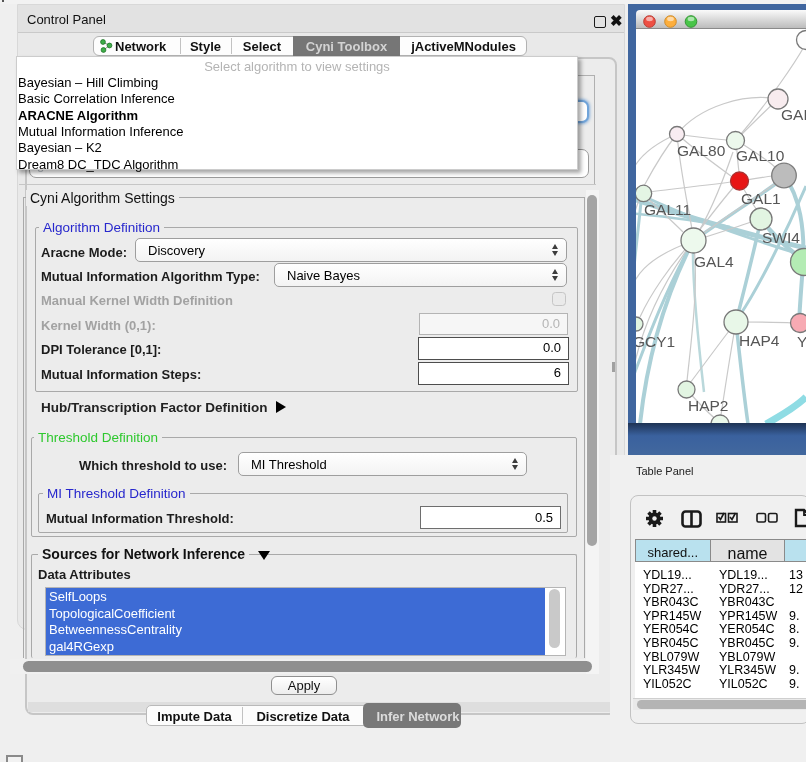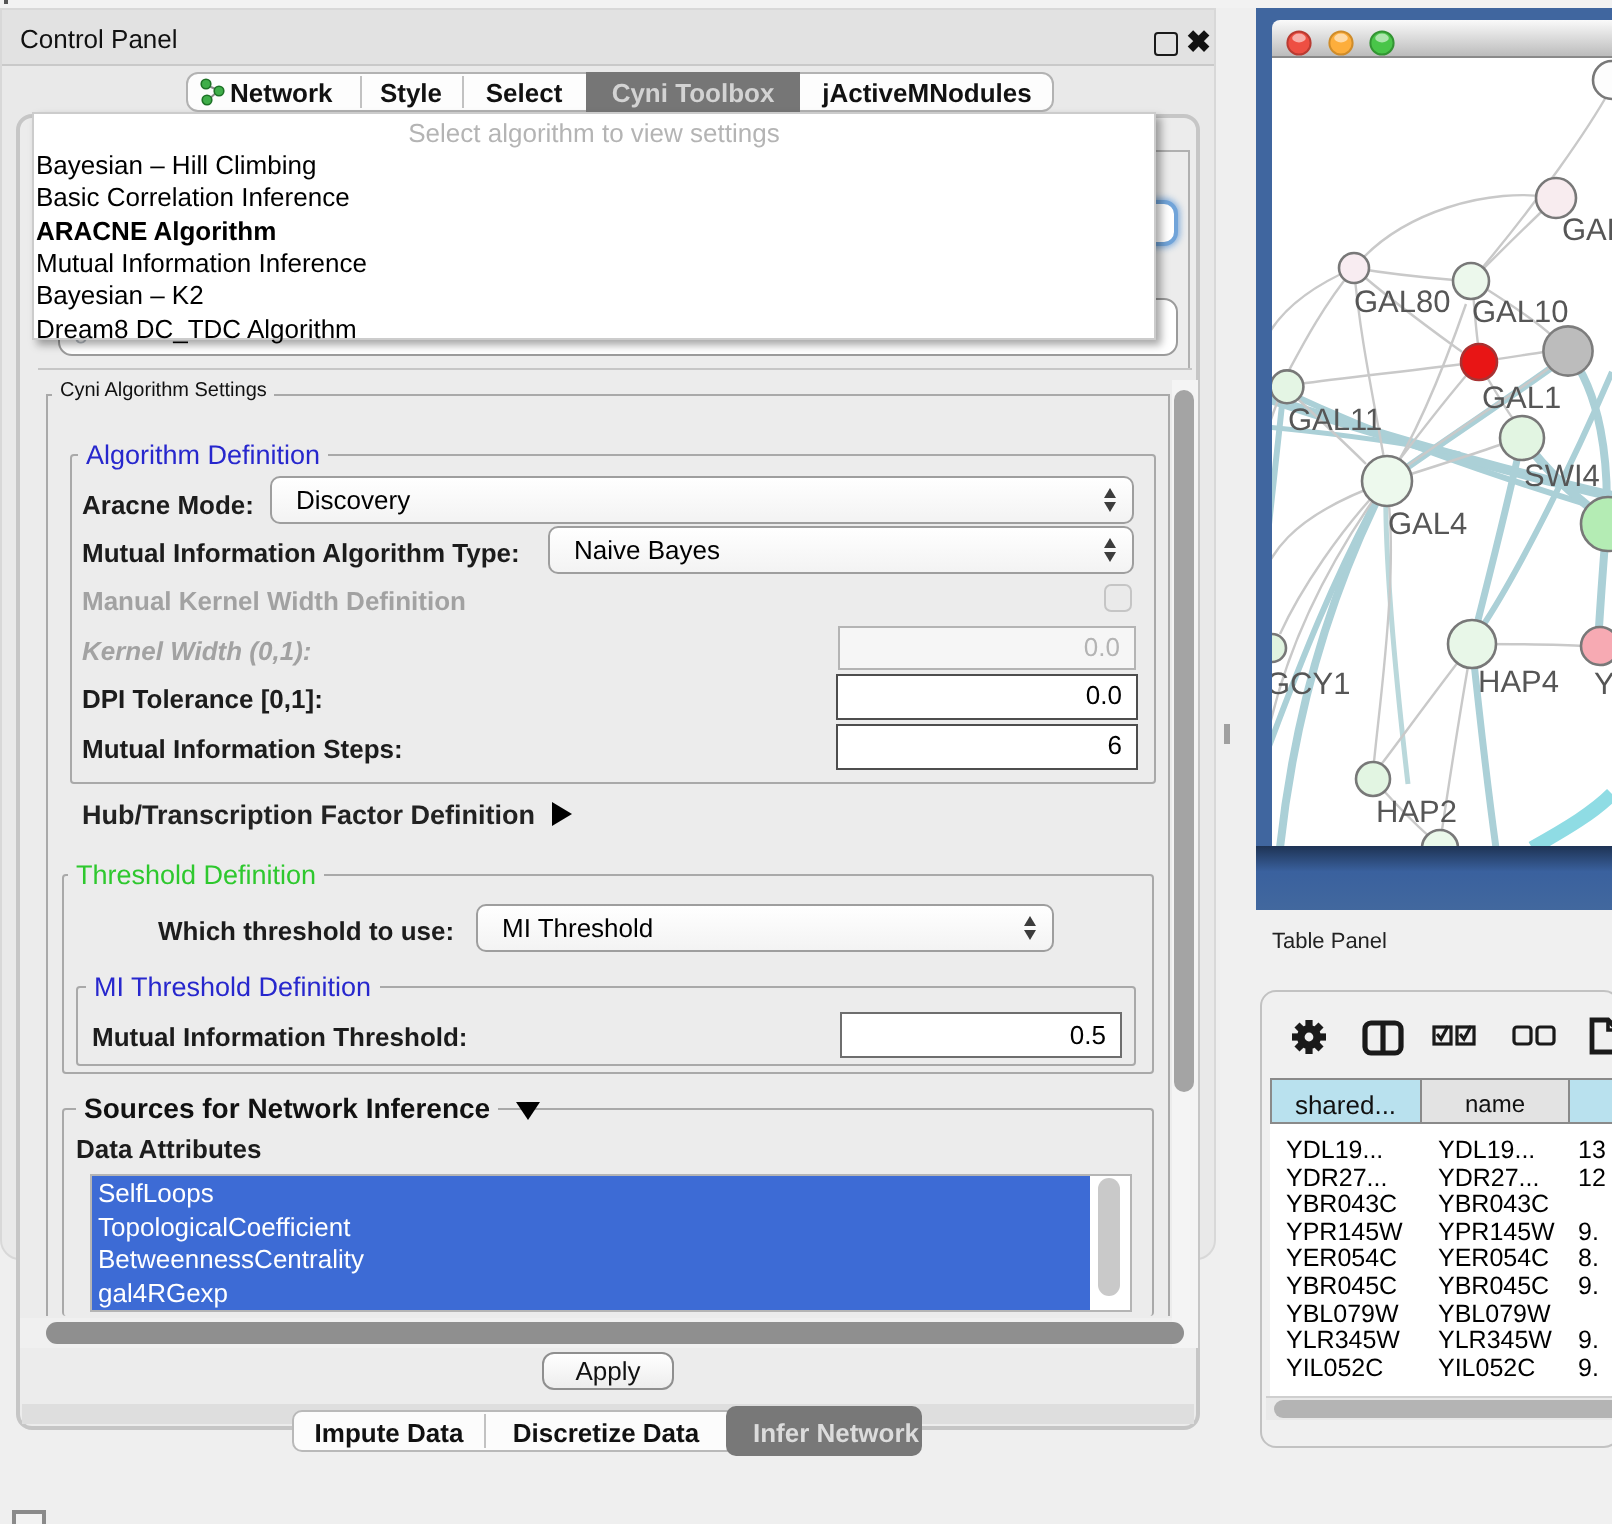--- a/index.html
+++ b/index.html
@@ -15,21 +15,21 @@
   .spin:after { content:""; position:absolute; left:1px; bottom:1px; border-left:3.5px solid transparent; border-right:3.5px solid transparent; border-top:5px solid #3c3c3c; }
   .gbox { position:absolute; border:1px solid #a9a9a9; border-radius:2px; }
   .gtitle { position:absolute; background:#ececec; padding:0 4px; font-size:13.5px; white-space:nowrap; }
 </style>
 </head>
 <body>
 
 <div class="abs" style="left:0;top:0;width:806px;height:4px;background:#f2f2f2;"></div>
 <div class="abs" style="left:2px;top:0;width:2px;height:2px;background:#555;"></div>
 
-<div class="abs" id="cp" style="left:0;top:4px;width:608px;height:626px;background:#e9e9e9;border:1px solid #d8d8d8;border-radius:0 0 10px 10px;">
+<div class="abs" id="cp" style="left:17px;top:4px;width:608px;height:626px;background:#e9e9e9;border:1px solid #d8d8d8;border-radius:0 0 10px 10px;">
 
   <div class="abs" style="left:0;top:0;width:606px;height:28px;background:#e2e2e2;border-bottom:1px solid #c9c9c9;"></div>
   <div class="abs" style="left:9px;top:7px;font-size:13px;color:#111;">Control Panel</div>
   <div class="abs" style="left:576px;top:10.5px;width:12px;height:12px;border:1.8px solid #1a1a1a;border-radius:2px;"></div>
   <div class="abs" style="left:592px;top:7px;font-size:15px;font-weight:bold;color:#111;">✖</div>
 
   <div class="abs" style="left:7px;top:52px;width:592px;height:658px;border:2px solid #c6c6c6;border-radius:8px;background:#ececec;"></div>
   <div class="abs" style="left:10px;top:697px;width:586px;height:10px;background:#dedede;"></div>
 </div>
 
@@ -51,38 +51,38 @@
   <circle cx="9.5" cy="6.5" r="2.4" fill="#3fae49" stroke="#1d7226" stroke-width="0.8"></circle>
   <circle cx="3.5" cy="11" r="2.4" fill="#3fae49" stroke="#1d7226" stroke-width="0.8"></circle>
 </svg>
 <div class="abs" style="left:115px;top:39px;font-size:13px;font-weight:600;color:#111;">Network</div>
 <div class="abs" style="left:180px;top:39px;width:51px;text-align:center;font-size:13px;font-weight:600;color:#111;">Style</div>
 <div class="abs" style="left:231px;top:39px;width:62px;text-align:center;font-size:13px;font-weight:600;color:#111;">Select</div>
 <div class="abs" style="left:293px;top:39px;width:107px;text-align:center;font-size:13px;font-weight:600;color:#d3d3d3;">Cyni Toolbox</div>
 <div class="abs" style="left:400px;top:39px;width:127px;text-align:center;font-size:13px;font-weight:600;color:#111;">jActiveMNodules</div>
 
 <div class="abs" style="left:23px;top:197px;width:562px;height:461px;border:1px solid #a9a9a9;border-bottom:none;"></div>
-<div class="gtitle" style="left:26px;top:190px;color:#111;font-size:10px;">Cyni Algorithm Settings</div>
+<div class="gtitle" style="left:26px;top:190px;color:#111;font-size:14px;">Cyni Algorithm Settings</div>
 
 <div class="gbox" style="left:35px;top:227px;width:543px;height:165px;"></div>
 <div class="gtitle" style="left:39px;top:220px;color:#2727cd;">Algorithm Definition</div>
 
 <div class="lbl" style="left:41px;top:245px;">Aracne Mode:</div>
 <div class="combo" style="left:135px;top:238px;width:432px;height:24px;">
     <span class="ctx">Discovery</span>
     <span class="spin"></span>
   </div>
 <div class="lbl" style="left:41px;top:269px;">Mutual Information Algorithm Type:</div>
 <div class="combo" style="left:274px;top:263px;width:293px;height:24px;">
     <span class="ctx">Naive Bayes</span>
     <span class="spin"></span>
   </div>
 <div class="lbl dis" style="left:41px;top:293px;">Manual Kernel Width Definition</div>
 <div class="abs" style="left:552px;top:292px;width:14px;height:14px;background:#eaeaea;border:1px solid #c5c5c5;border-radius:3.5px;"></div>
-<div class="lbl dis" style="left:41px;top:318px;font-style:italic;">Kernel Width (0,1):</div>
+<div class="lbl dis" style="left:41px;top:318px;">Kernel Width (0,1):</div>
 <div class="fld" style="left:419px;top:313px;width:149px;height:22px;background:#f6f6f6;border:1px solid #b4b4b4;color:#b4b4b4;line-height:20px;">0.0</div>
 <div class="lbl" style="left:41px;top:342px;">DPI Tolerance [0,1]:</div>
 <div class="fld" style="left:418px;top:337px;width:151px;height:23px;border:1.8px solid #4d4d4d;line-height:20px;">0.0</div>
 <div class="lbl" style="left:41px;top:367px;">Mutual Information Steps:</div>
 <div class="fld" style="left:418px;top:362px;width:151px;height:23px;border:1.8px solid #4d4d4d;line-height:20px;">6</div>
 
 <div class="abs" style="left:41px;top:400px;font-size:13.5px;font-weight:bold;color:#222;">Hub/Transcription Factor Definition</div>
 <div class="abs" style="left:276px;top:401px;width:0;height:0;border-top:6.5px solid transparent;border-bottom:6.5px solid transparent;border-left:10px solid #000;"></div>
 
 <div class="gbox" style="left:31px;top:437px;width:546px;height:100px;"></div>
@@ -258,21 +258,21 @@
   </svg>
   <svg style="position:absolute;left:163px;top:12px;" width="17" height="20" viewBox="0 0 17 20">
     <path d="M2,2 L10,2 L15,7 L15,18 L2,18 Z" fill="none" stroke="#1a1a1a" stroke-width="2.4"></path>
     <path d="M10,2 L10,7 L15,7" fill="none" stroke="#1a1a1a" stroke-width="1.8"></path>
   </svg>
 
   <div class="abs" style="left:4px;top:43px;width:75.5px;height:23px;background:#b9e1ee;border:1px solid #8a8a8a;"></div>
   <div class="abs" style="left:79.5px;top:43px;width:74px;height:23px;background:#e3e3e3;border:1px solid #8a8a8a;border-left:none;"></div>
   <div class="abs" style="left:153.5px;top:43px;width:27px;height:23px;background:#b9e1ee;border:1px solid #8a8a8a;border-left:none;border-right:none;"></div>
   <div class="abs" style="left:4px;top:48.5px;width:75.5px;text-align:center;font-size:13px;color:#111;">shared...</div>
-  <div class="abs" style="left:79.5px;top:48.5px;width:74px;text-align:center;font-size:12px;color:#111;">name</div>
+  <div class="abs" style="left:79.5px;top:48.5px;width:74px;text-align:center;font-size:16px;color:#111;">name</div>
 
   <div class="abs" style="left:4px;top:66px;width:176px;height:136px;background:#fff;"></div>
   <div class="abs" style="left:12px;top:73px;font-size:12.5px;color:#000;line-height:13.6px;">YDL19...<br>YDR27...<br>YBR043C<br>YPR145W<br>YER054C<br>YBR045C<br>YBL079W<br>YLR345W<br>YIL052C</div>
   <div class="abs" style="left:88px;top:73px;font-size:12.5px;color:#000;line-height:13.6px;">YDL19...<br>YDR27...<br>YBR043C<br>YPR145W<br>YER054C<br>YBR045C<br>YBL079W<br>YLR345W<br>YIL052C</div>
   <div class="abs" style="left:158px;top:73px;font-size:12.5px;color:#000;line-height:13.6px;">13<br>12<br><br>9.<br>8.<br>9.<br><br>9.<br>9.</div>
 
   <div class="abs" style="left:2px;top:202px;width:178px;height:12px;background:#e9e9e9;border-top:1px solid #cfcfcf;"></div>
   <div class="abs" style="left:6px;top:204px;width:174px;height:9px;background:#b4b4b4;border-radius:4.5px;"></div>
 </div>
 

